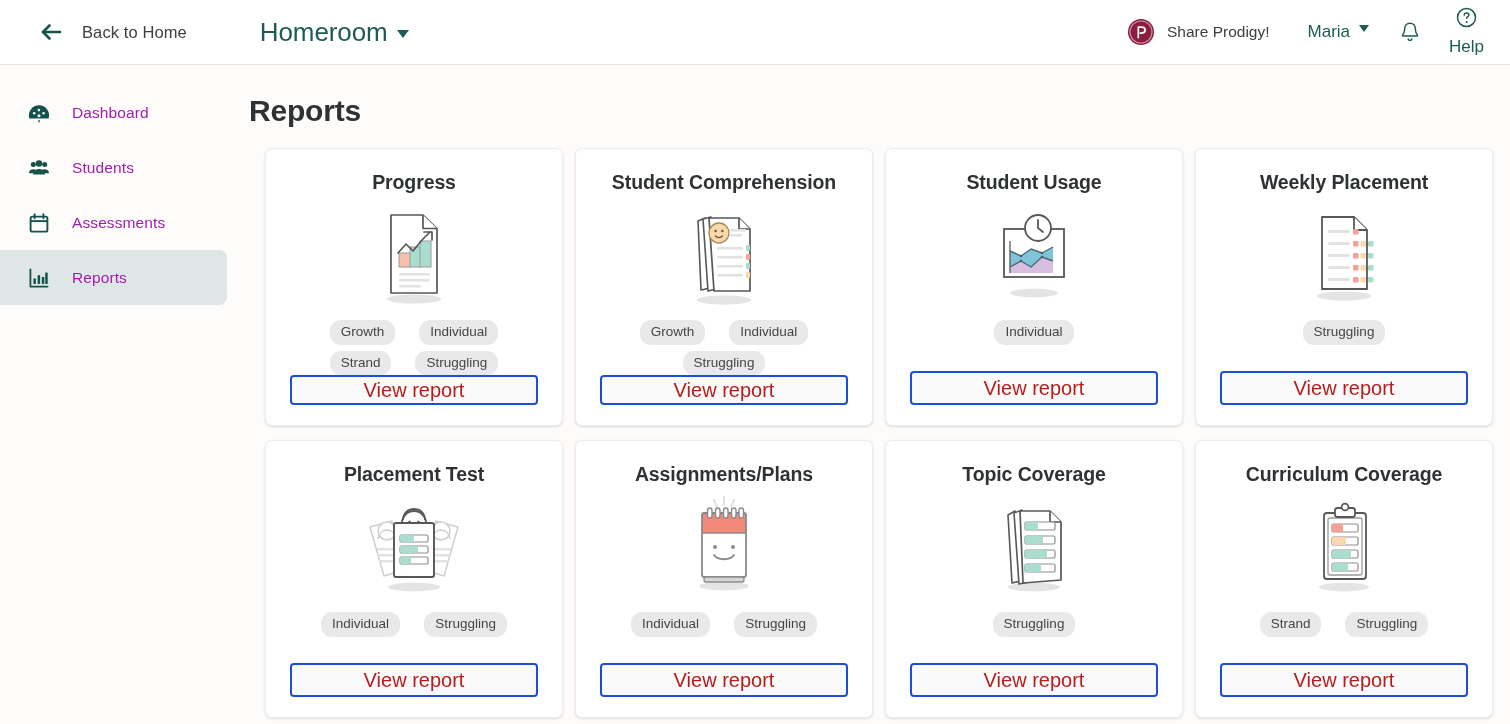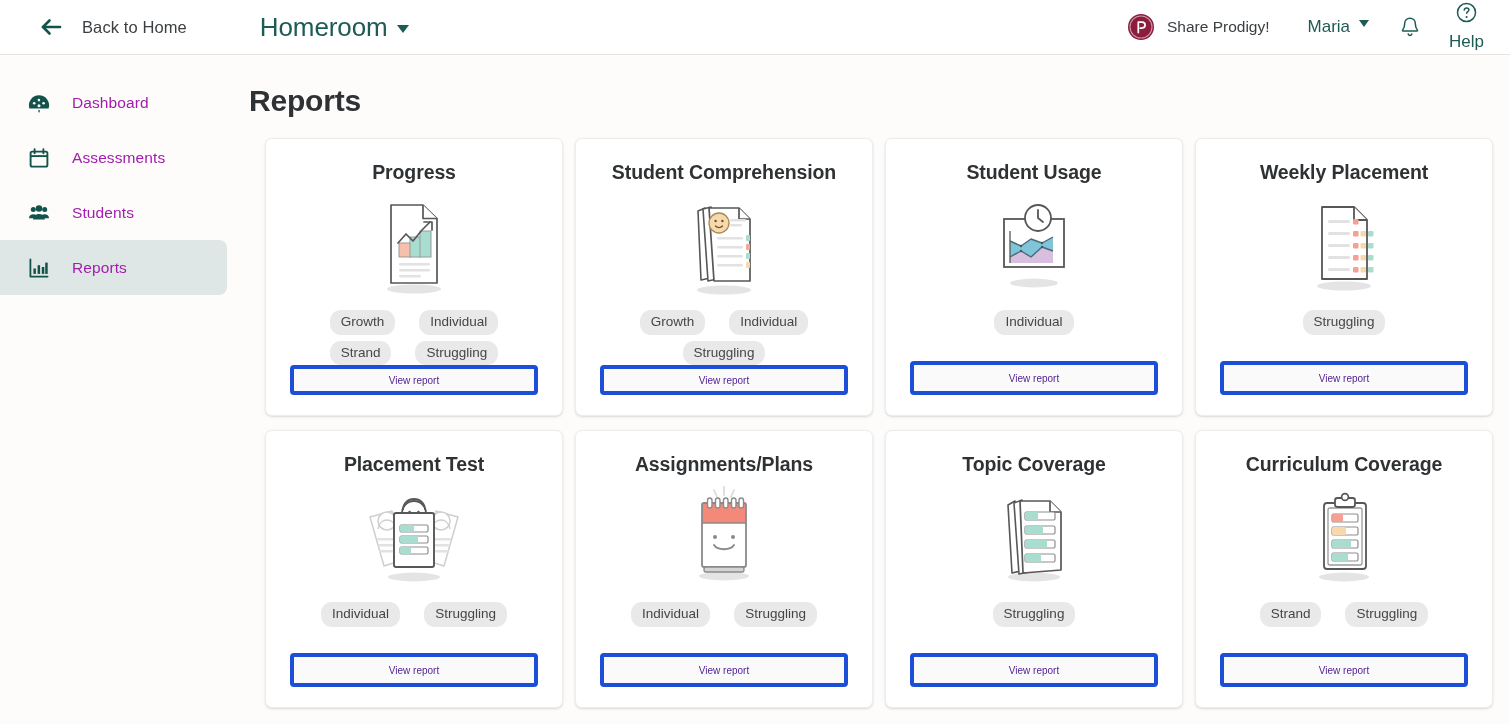--- a/index.html
+++ b/index.html
@@ -13,21 +13,21 @@
 
   body {
     font-family: "Liberation Sans", sans-serif;
     background: #fdfcfa;
     color: #333333;
     -webkit-font-smoothing: antialiased;
   }
 
   
   .header {
-    height: 55px;
+    height: 65px;
     background: #ffffff;
     border-bottom: 1px solid #e6e4e0;
     display: flex;
     align-items: center;
     padding: 0 26px 0 38px;
     position: relative;
   }
 
   .back-group {
     display: flex;
@@ -262,25 +262,25 @@
     font-size: 13.5px;
     line-height: 1.3;
     white-space: nowrap;
   }
 
   .view-btn {
     margin-top: auto;
     width: 100%;
     height: 34px;
     background: #fafafa;
-    border: 4px solid #1d4ed8;
+    border: 2px solid #1d4ed8;
     border-radius: 4px;
     font-family: "Liberation Sans", sans-serif;
-    font-size: 10px;
-    color: #4c1d95;
+    font-size: 20px;
+    color: #b91c1c;
     cursor: pointer;
     display: flex;
     align-items: center;
     justify-content: center;
   }
 </style>
 </head>
 <body>
 
 <div class="header">
@@ -353,41 +353,41 @@
           <circle cx="15.6" cy="11.2" r="1.3" fill="#ffffff"></circle>
           <circle cx="11" cy="13.8" r="1.5" fill="#ffffff"></circle>
           <rect x="10.4" y="17.8" width="1.3" height="2.6" rx="0.6" fill="currentColor"></rect>
         </svg>
       </span>
       <span class="nav-label">Dashboard</span>
     </div>
 
     <div class="nav-item">
       <span class="nav-icon">
-        <svg viewBox="0 0 22 22" fill="none">
-          <rect x="2.6" y="4.6" width="16.8" height="15" rx="1.6" stroke="currentColor" stroke-width="1.9"></rect>
-          <path d="M2.6 9.1h16.8" stroke="currentColor" stroke-width="1.9"></path>
-          <path d="M6.6 2.3v4M15.4 2.3v4" stroke="currentColor" stroke-width="1.9" stroke-linecap="round"></path>
-        </svg>
-      </span>
-      <span class="nav-label">Assessments</span>
-    </div>
-
-    <div class="nav-item">
-      <span class="nav-icon">
         <svg viewBox="0 0 22 22">
           <circle cx="5.3" cy="7.4" r="2.5" fill="currentColor"></circle>
           <circle cx="16.7" cy="7.4" r="2.5" fill="currentColor"></circle>
           <path d="M1 16.2c0-2.4 1.9-4 4.3-4s4.3 1.6 4.3 4z" fill="currentColor"></path>
           <path d="M12.4 16.2c0-2.4 1.9-4 4.3-4s4.3 1.6 4.3 4z" fill="currentColor"></path>
           <circle cx="11" cy="6.5" r="3.3" fill="currentColor"></circle>
           <path d="M5.1 17.5c0-3.2 2.6-5.4 5.9-5.4s5.9 2.2 5.9 5.4z" fill="currentColor"></path>
         </svg>
       </span>
       <span class="nav-label">Students</span>
+    </div>
+
+    <div class="nav-item">
+      <span class="nav-icon">
+        <svg viewBox="0 0 22 22" fill="none">
+          <rect x="2.6" y="4.6" width="16.8" height="15" rx="1.6" stroke="currentColor" stroke-width="1.9"></rect>
+          <path d="M2.6 9.1h16.8" stroke="currentColor" stroke-width="1.9"></path>
+          <path d="M6.6 2.3v4M15.4 2.3v4" stroke="currentColor" stroke-width="1.9" stroke-linecap="round"></path>
+        </svg>
+      </span>
+      <span class="nav-label">Assessments</span>
     </div>
 
     <div class="nav-item active">
       <span class="nav-icon">
         <svg viewBox="0 0 22 22" fill="none">
           <path d="M2.4 2.4v17.2h17.2" stroke="currentColor" stroke-width="1.8" stroke-linecap="round" stroke-linejoin="round"></path>
           <rect x="5.4" y="11.5" width="2.5" height="5.4" fill="currentColor"></rect>
           <rect x="9.6" y="8.2" width="2.5" height="8.7" fill="currentColor"></rect>
           <rect x="13.8" y="10" width="2.5" height="6.9" fill="currentColor"></rect>
           <rect x="17.2" y="5.6" width="2.5" height="11.3" fill="currentColor"></rect>

